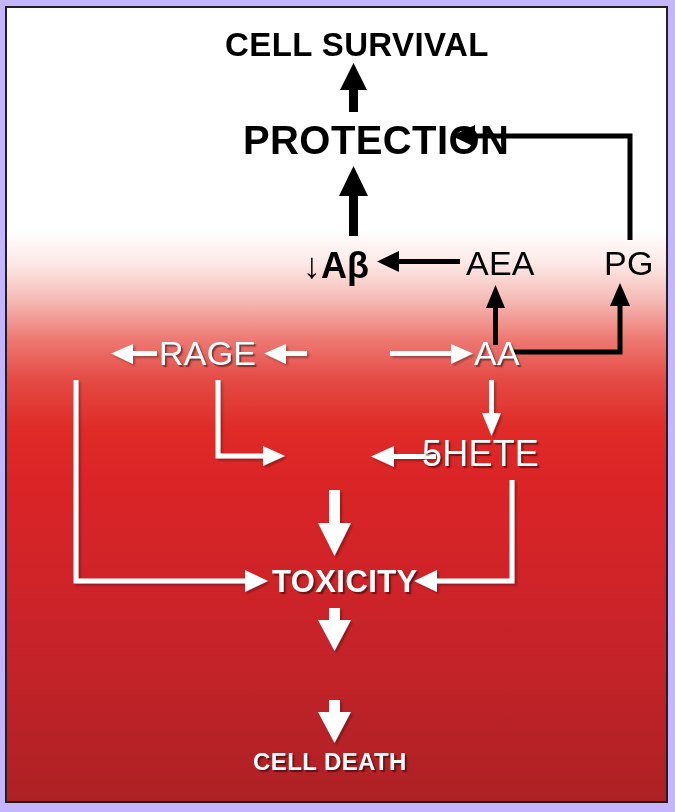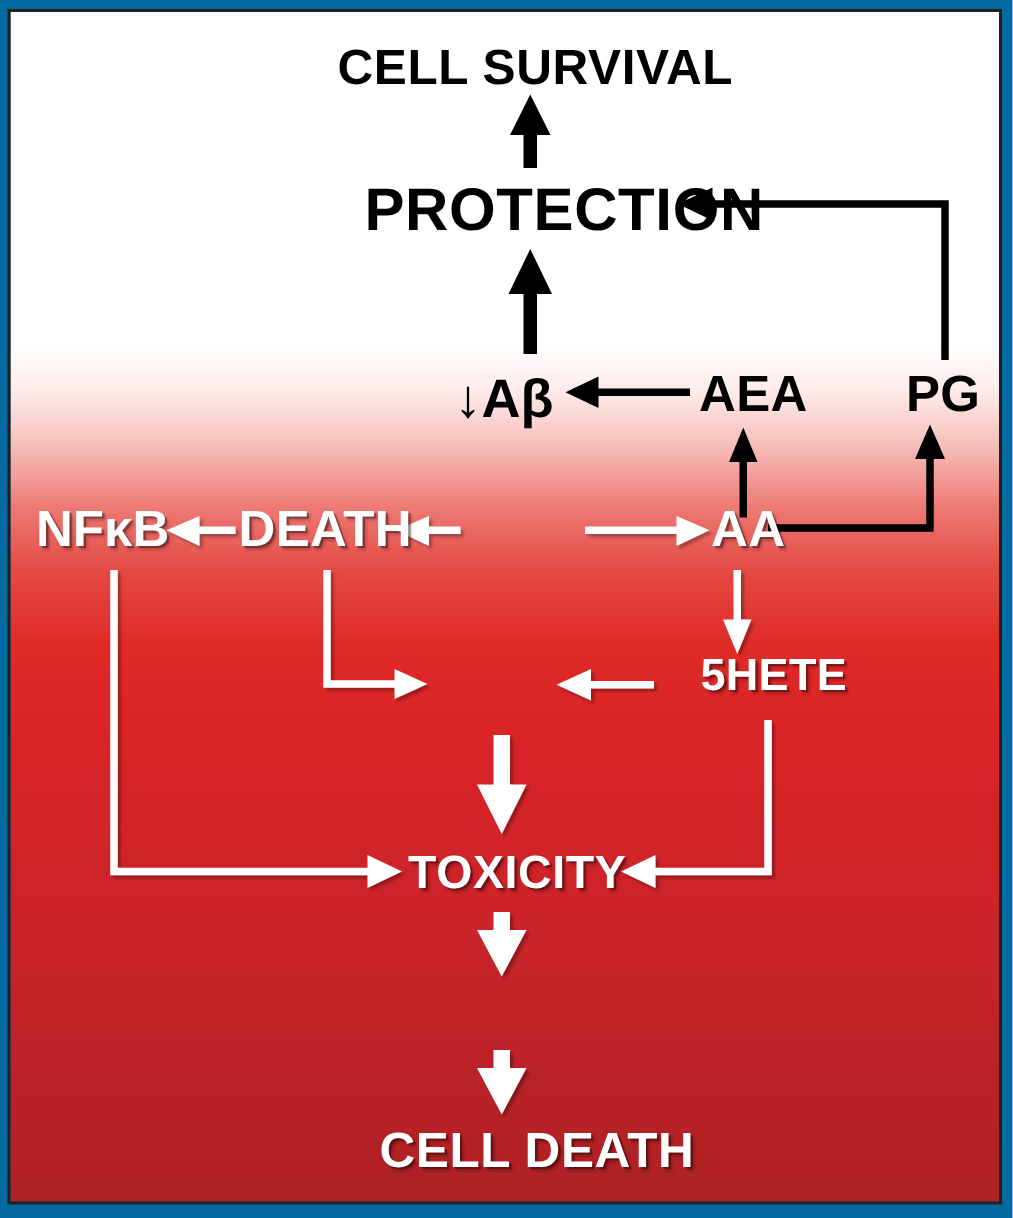--- a/index.html
+++ b/index.html
@@ -9,21 +9,21 @@
     background: #ffffff;
   }
   body {
     font-family: "Liberation Sans", sans-serif;
   }
   #figure {
     position: relative;
     width: 675px;
     height: 812px;
     overflow: hidden;
-    background: #0369a1;
+    background: #c4b5fd;
   }
   #panel {
     position: absolute;
     left: 5px;
     top: 6px;
     width: 663px;
     height: 797px;
     box-sizing: border-box;
     border: 2px solid #231f20;
     background: linear-gradient(to bottom,
@@ -55,37 +55,37 @@
     user-select: none;
   }
   .blk { color: #000000; }
   .wht {
     color: #ffffff;
     text-shadow:
        1.6px 1.6px 0 rgba(0,0,0,0.30),
        2.4px 2.4px 2px rgba(0,0,0,0.22);
   }
   .bold { font-weight: bold; }
-  .reg  { font-weight: bold; }
+  .reg  { font-weight: normal; }
 
   
   #n-cell-survival { left: 218px; top: 20px;  font-size: 33px; letter-spacing: 0.4px; }
   #n-protection    { left: 236px; top: 112px; font-size: 40px; letter-spacing: 0.4px; }
   #n-abeta-down    { left: 296px; top: 240px; font-size: 36px; }
   #n-aea           { left: 459px; top: 238px; font-size: 34px; letter-spacing: 0.2px; }
   #n-pg            { left: 597px; top: 238px; font-size: 34px; letter-spacing: 0.2px; }
   #n-nfkb          { left: 17px;  top: 328px; font-size: 34px; }
   #n-rage          { left: 152px; top: 328px; font-size: 34px; letter-spacing: 0.2px; }
   #n-abeta-mid     { left: 304px; top: 320px; font-size: 42px; }
   #n-aa            { left: 467px; top: 328px; font-size: 34px; letter-spacing: 0.2px; }
   #n-abeta-up      { left: 272px; top: 424px; font-size: 36px; }
-  #n-5hete         { left: 460px; top: 428px; font-size: 30px; letter-spacing: 0.2px; text-align: right; }
+  #n-5hete         { left: 415px; top: 428px; font-size: 36px; letter-spacing: 0.2px; text-align: right; }
   #n-toxicity      { left: 265px; top: 558px; font-size: 31px; letter-spacing: 0.4px; }
   #n-casp3         { left: 288px; top: 650px; font-size: 30px; letter-spacing: 0.2px; }
-  #n-cell-death    { left: 246px; top: 742px; font-size: 33px; letter-spacing: 0.4px; }
+  #n-cell-death    { left: 246px; top: 742px; font-size: 24px; letter-spacing: 0.4px; }
 </style>
 </head>
 <body>
 
 <div id="figure">
   <div id="panel">
 
     <svg id="svgroot" viewBox="0 0 663 797">
       <defs>
         <filter id="wsh" x="-60%" y="-60%" width="240%" height="240%">
@@ -186,23 +186,22 @@
     <div class="node blk bold" id="n-cell-survival">CELL SURVIVAL</div>
 
     <div class="node blk bold" id="n-protection">PROTECTION</div>
 
     <div class="node blk bold" id="n-abeta-down">↓Aβ</div>
 
     <div class="node blk reg" id="n-aea">AEA</div>
 
     <div class="node blk reg" id="n-pg">PG</div>
 
-    <div class="node wht reg" id="n-nfkb">NFκB</div>
-
-    <div class="node wht reg" id="n-rage">DEATH</div>
+
+    <div class="node wht reg" id="n-rage">RAGE</div>
 
 
     <div class="node wht reg" id="n-aa">AA</div>
 
 
     <div class="node wht reg" id="n-5hete">5HETE</div>
 
     <div class="node wht bold" id="n-toxicity">TOXICITY</div>
 
 

